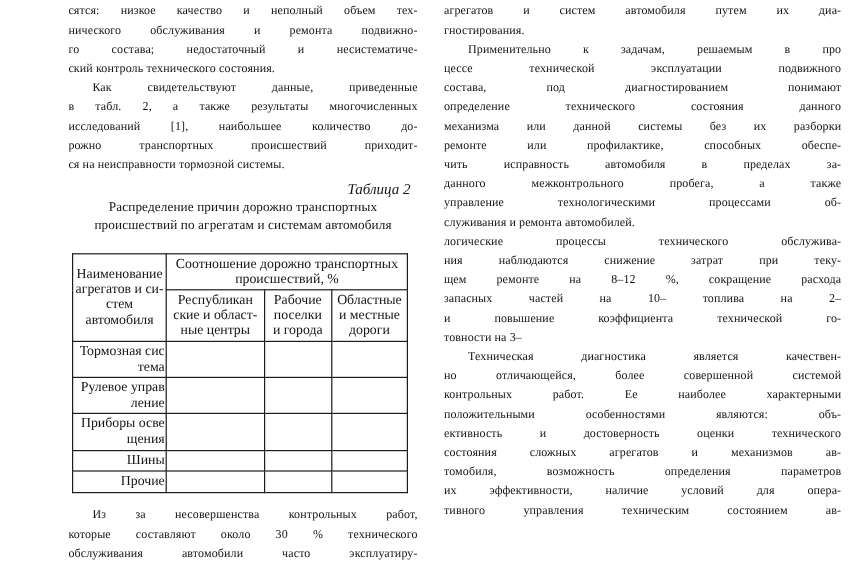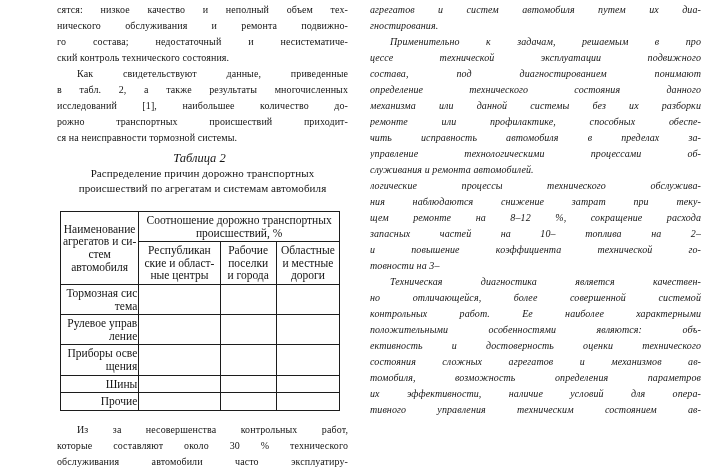--- a/index.html
+++ b/index.html
@@ -6,39 +6,39 @@
   body{
     width:709px;height:470px;overflow:hidden;
     background:#ffffff;
     font-family:"Liberation Serif","DejaVu Serif",serif;
     color:#141414;
   }
   #page{position:relative;width:709px;height:470px;background:#ffffff;}
 
   .col{position:absolute;top:0;overflow:hidden;}
   #left-col{left:57px;width:291px;height:470px;padding-top:2px;box-sizing:border-box;}
-  #right-col{left:370px;width:331px;height:470px;padding-top:2px;box-sizing:border-box;font-style:italic;}
+  #right-col{left:370px;width:331px;height:470px;padding-top:2px;box-sizing:border-box;}
 
   .ln{
     display:block;
     font-size:10px;
     line-height:16px;
     text-align:justify;
     text-align-last:justify;
     white-space:normal;
     letter-spacing:.1px;
   }
   .ln.end{text-align-last:left;}
   .ln.ind{text-indent:20px;}
 
   .tbl-caption{
     display:block;
     font-size:12.5px;
     font-style:italic;
-    text-align:center;
+    text-align:right;
     padding-right:6px;
     margin-top:4px;
     line-height:16px;
   }
   .tbl-title{
     display:block;
     font-size:11px;
     font-weight:normal;
     text-align:center;
     line-height:15px;
@@ -165,20 +165,21 @@
   <div id="right-col" class="col">
     <span class="ln">агрегатов и систем автомобиля путем их диа-</span>
     <span class="ln end">гностирования.</span>
     <span class="ln ind">Применительно к задачам, решаемым в про</span>
     <span class="ln">цессе технической эксплуатации подвижного</span>
     <span class="ln">состава, под диагностированием понимают</span>
     <span class="ln">определение технического состояния данного</span>
     <span class="ln">механизма или данной системы без их разборки</span>
     <span class="ln">ремонте или профилактике, способных обеспе-</span>
     <span class="ln">чить исправность автомобиля в пределах за-</span>
+    <span class="ln">данного межконтрольного пробега, а также</span>
     <span class="ln">управление технологическими процессами об-</span>
     <span class="ln end">служивания и ремонта автомобилей.</span>
     <span class="ln">логические процессы технического обслужива-</span>
     <span class="ln">ния наблюдаются снижение затрат при теку-</span>
     <span class="ln">щем ремонте на 8–12 %, сокращение расхода</span>
     <span class="ln">запасных&nbsp;частей&nbsp;на&nbsp;10– топлива&nbsp;на&nbsp;2–</span>
     <span class="ln">и повышение коэффициента технической го-</span>
     <span class="ln end">товности на 3–</span>
     <span class="ln ind">Техническая диагностика является качествен-</span>
     <span class="ln">но отличающейся, более совершенной системой</span>

